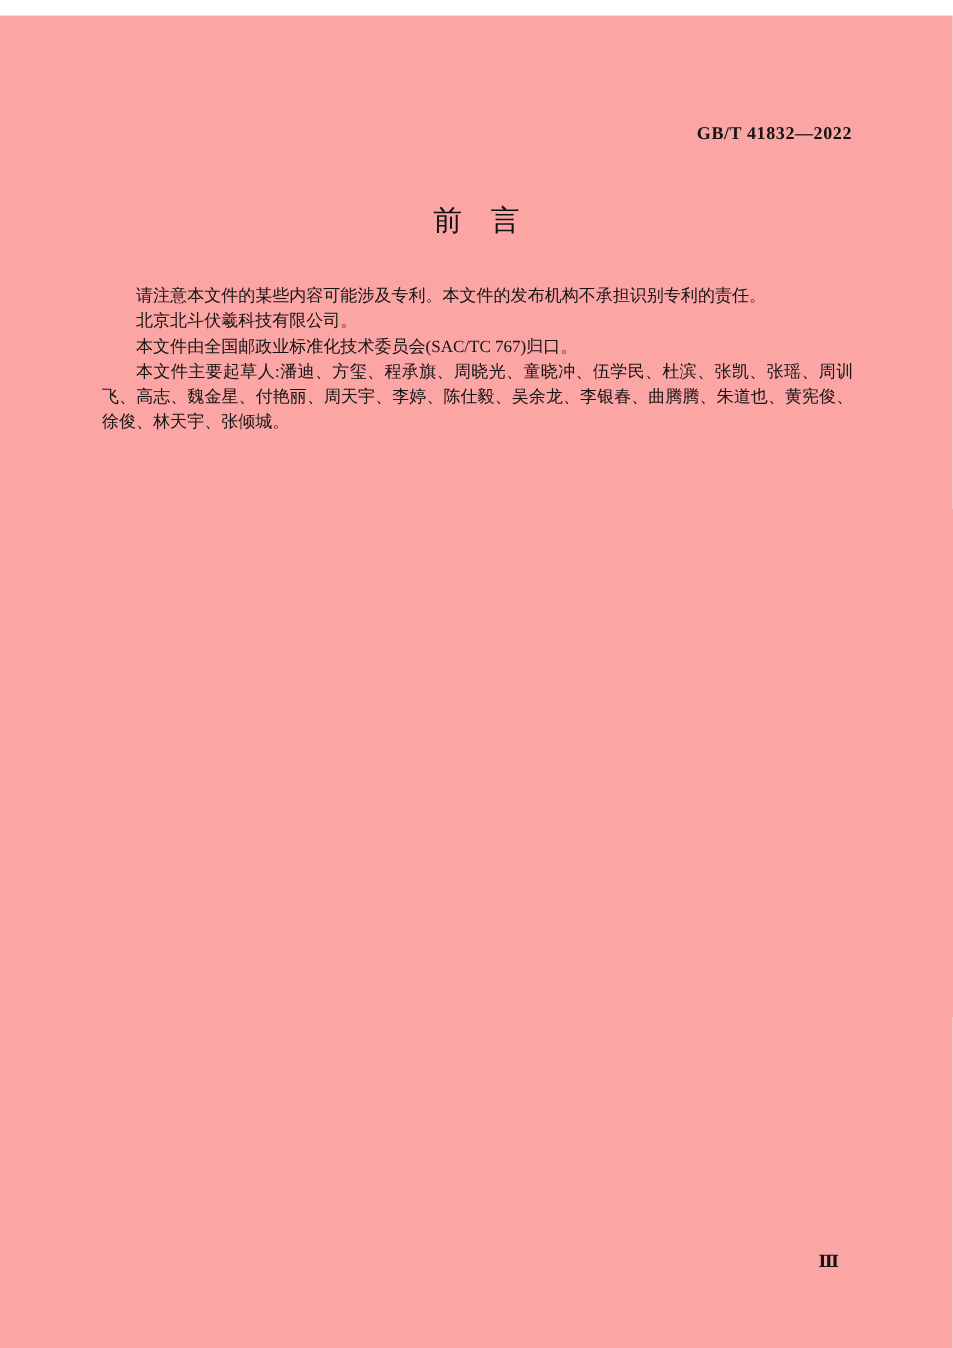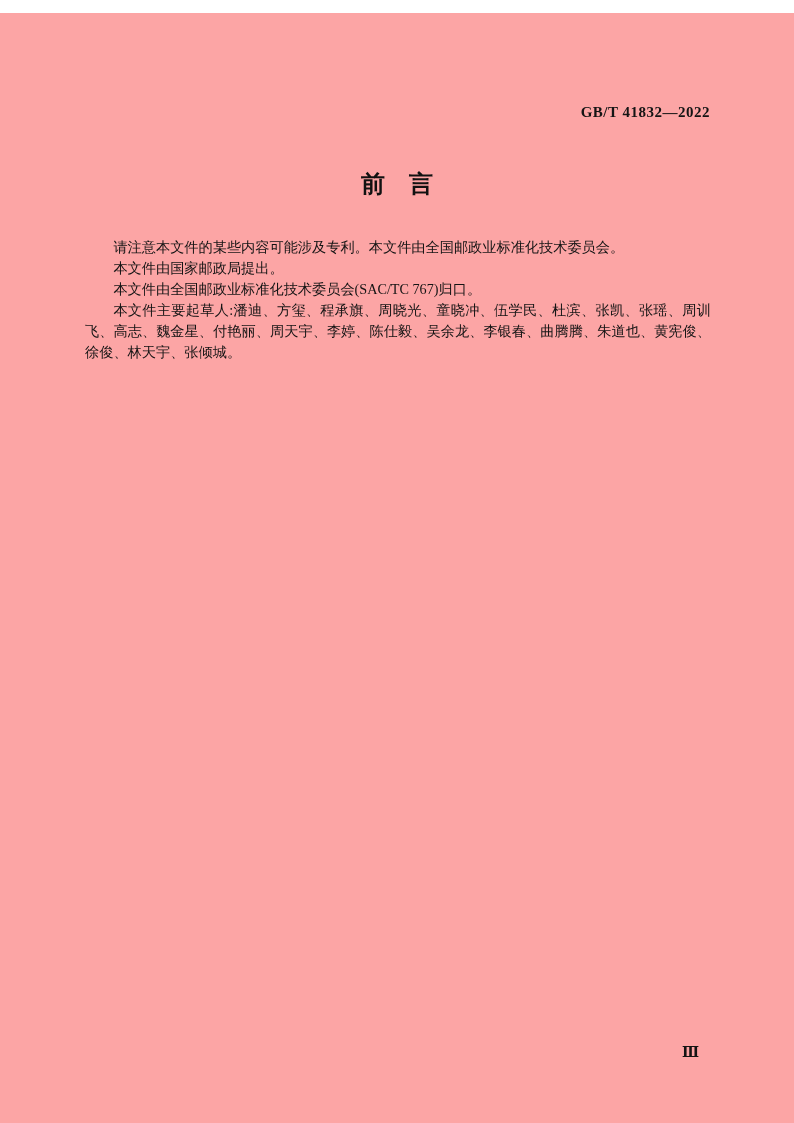--- a/index.html
+++ b/index.html
@@ -27,21 +27,21 @@
     font-family: "Liberation Serif", "DejaVu Serif", serif;
   }
   .doc-title {
     position: absolute;
     top: 155px;
     left: 0;
     width: 100%;
     margin: 0;
     text-align: center;
     font-size: 24px;
-    font-weight: bold;
+    font-weight: normal;
     font-family: "Liberation Sans", "DejaVu Sans", sans-serif;
     color: #111;
   }
   .doc-body {
     position: absolute;
     top: 224px;
     left: 85px;
     width: 626px;
     font-size: 14.2px;
     line-height: 21px;
@@ -65,21 +65,21 @@
 </head>
 <body>
 
 <div class="page">
 
   <div class="doc-number">GB/T 41832—2022</div>
 
   <h1 class="doc-title">前　言</h1>
 
   <div class="doc-body">
-    <p>请注意本文件的某些内容可能涉及专利。本文件由全国邮政业标准化技术委员会。</p>
-    <p>本文件由国家邮政局提出。</p>
+    <p>请注意本文件的某些内容可能涉及专利。本文件的发布机构不承担识别专利的责任。</p>
+    <p>北京北斗伏羲科技有限公司。</p>
     <p>本文件由全国邮政业标准化技术委员会(SAC/TC 767)归口。</p>
     <p>本文件主要起草人:潘迪、方玺、程承旗、周晓光、童晓冲、伍学民、杜滨、张凯、张瑶、周训飞、高志、魏金星、付艳丽、周天宇、李婷、陈仕毅、吴余龙、李银春、曲腾腾、朱道也、黄宪俊、徐俊、林天宇、张倾城。</p>
   </div>
 
   <div class="page-number">Ⅲ</div>
 
 </div>
 
 </body></html>

